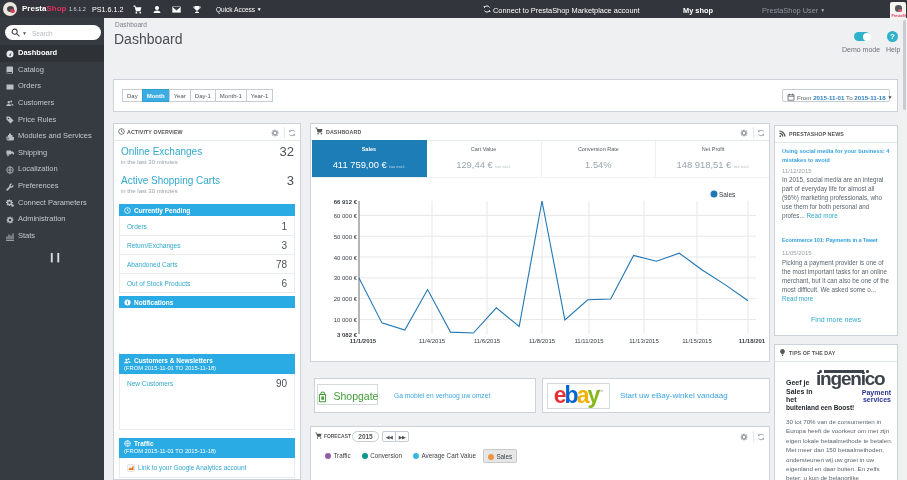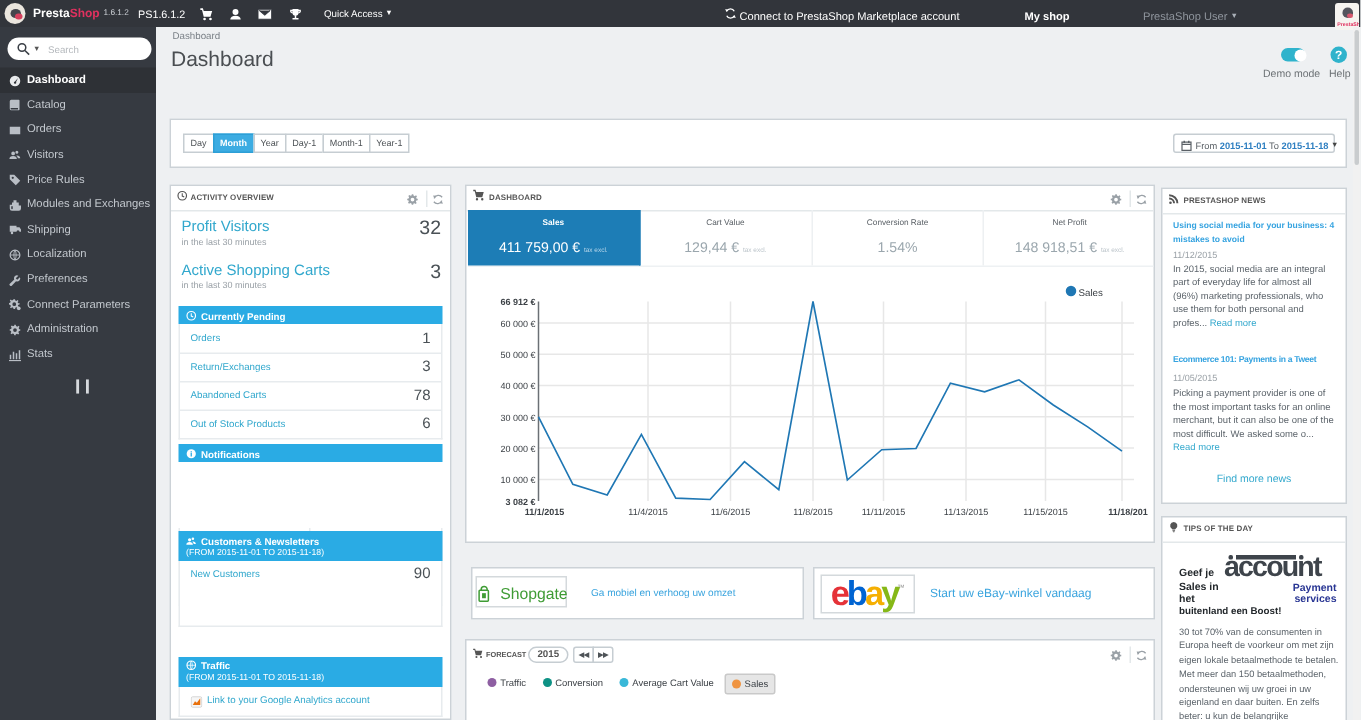--- a/index.html
+++ b/index.html
@@ -103,33 +103,33 @@
     <div class="mrow">
         <svg viewBox="0 0 16 16">
           <path fill="#b9bec5" d="M1 3h14v10H1zm1.5 2.5h11V7h-11zm0 3h7v1.5h-7z"></path>
         </svg>
         <span>Orders</span>
       </div>
     <div class="mrow">
         <svg viewBox="0 0 16 16">
           <path fill="#b9bec5" d="M5.5 4a2.5 2.5 0 1 1 0 5 2.5 2.5 0 0 1 0-5zm5-1a2 2 0 1 1 0 4 2 2 0 0 1 0-4zM5.5 10c3 0 5 1.5 5 4h-10c0-2.5 2-4 5-4zm5.5-.7c2.2.2 4 1.5 4 3.7h-3.2c-.2-1.6-1-2.9-2.3-3.5z"></path>
         </svg>
-        <span>Visitors</span>
+        <span>Customers</span>
       </div>
     <div class="mrow">
         <svg viewBox="0 0 16 16">
           <path fill="#b9bec5" d="M1 1h6l8 8-6 6-8-8zm4 2.5a1.5 1.5 0 1 0 0 3 1.5 1.5 0 0 0 0-3z"></path>
         </svg>
         <span>Price Rules</span>
       </div>
     <div class="mrow">
         <svg viewBox="0 0 16 16">
           <path fill="#b9bec5" d="M6 1h4v3h3v4h3v4a3 3 0 0 1-3 3H4a3 3 0 0 1-3-3V7h3V4h2zM4 9H3v3a1 1 0 0 0 2 0V9z"></path>
         </svg>
-        <span>Modules and Exchanges</span>
+        <span>Modules and Services</span>
       </div>
     <div class="mrow">
         <svg viewBox="0 0 16 16">
           <path fill="#b9bec5" d="M1 3h9v8H1zm10 2h3l2 3v3h-2a2 2 0 0 0-4 0h-1V5zM4 11a1.7 1.7 0 1 1 0 3.4A1.7 1.7 0 0 1 4 11z"></path>
         </svg>
         <span>Shipping</span>
       </div>
     <div class="mrow">
         <svg viewBox="0 0 16 16">
           <circle cx="8" cy="8" r="6.5" fill="none" stroke="#b9bec5" stroke-width="1.6"></circle>
@@ -206,21 +206,21 @@
       </svg>ACTIVITY OVERVIEW
     <svg class="abs gearic" style="right:21px;top:5px;" width="8" height="8" viewBox="0 0 16 16">
         <path fill="#9aa1a7" d="M7 1h2l.4 1.8 1.7.7 1.5-1.1 1.4 1.4-1.1 1.5.7 1.7L15 7v2l-1.8.4-.7 1.7 1.1 1.5-1.4 1.4-1.5-1.1-1.7.7L9 15H7l-.4-1.8-1.7-.7-1.5 1.1-1.4-1.4 1.1-1.5-.7-1.7L1 9V7l1.8-.4.7-1.7-1.1-1.5 1.4-1.4 1.5 1.1 1.7-.7zM8 5.5A2.5 2.5 0 1 0 8 10.5 2.5 2.5 0 0 0 8 5.5z"></path>
       </svg>
     <div class="abs" style="right:15.5px;top:3px;width:1px;height:11px;background:#e3e8ea;"></div>
     <svg class="abs" style="right:4px;top:5px;" width="8" height="8" viewBox="0 0 16 16">
         <path fill="none" stroke="#9aa1a7" stroke-width="1.8" d="M13.5 5A6 6 0 0 0 3 6.5m-.5 4.5A6 6 0 0 0 13 9.5"></path>
         <path fill="#9aa1a7" d="M1.5 2.5L6 3 3 6.5zM14.5 13.5L10 13l3-3.5z"></path>
       </svg>
   </div>
-  <div class="abs tealtxt" style="left:7px;top:22px;font-size:10px;font-weight:300;">Profit Visitors</div>
+  <div class="abs tealtxt" style="left:7px;top:22px;font-size:10px;font-weight:300;">Online Exchanges</div>
   <div class="abs" style="right:6px;top:20px;font-size:13px;color:#4a5156;">32</div>
   <div class="abs" style="left:7px;top:35px;font-size:6px;color:#9aa1a7;">in the last 30 minutes</div>
   <div class="abs tealtxt" style="left:7px;top:51px;font-size:10px;font-weight:300;">Active Shopping Carts</div>
   <div class="abs" style="right:6px;top:49px;font-size:13px;color:#4a5156;">3</div>
   <div class="abs" style="left:7px;top:64px;font-size:6px;color:#9aa1a7;">in the last 30 minutes</div>
 
   <div class="bluebar" style="top:80px;height:12px;padding-top:2.5px;">
     <svg style="display:inline-block;vertical-align:-1px;margin-right:3px;" width="7" height="7" viewBox="0 0 16 16">
         <circle cx="8" cy="8" r="6.5" fill="none" stroke="#fff" stroke-width="1.8"></circle>
         <path d="M8 4v4.5L11 10" fill="none" stroke="#fff" stroke-width="1.6"></path>
@@ -261,21 +261,21 @@
       <div style="font-size:10.5px;color:#4a5156;font-weight:300;margin-top:9px;text-align:right;">882</div>
     </div>
   </div>
 
   <div class="bluebar" style="top:230px;height:20px;padding-top:2.5px;">
     <svg style="display:inline-block;vertical-align:-1px;margin-right:3px;" width="7" height="7" viewBox="0 0 16 16">
         <path fill="#fff" d="M5.5 4a2.5 2.5 0 1 1 0 5 2.5 2.5 0 0 1 0-5zm5-1a2 2 0 1 1 0 4 2 2 0 0 1 0-4zM5.5 10c3 0 5 1.5 5 4h-10c0-2.5 2-4 5-4zm5.5-.7c2.2.2 4 1.5 4 3.7h-3.2c-.2-1.6-1-2.9-2.3-3.5z"></path>
       </svg>Customers &amp; Newsletters
     <div class="sub">(FROM 2015-11-01 TO 2015-11-18)</div>
   </div>
-  <div class="dlist" style="top:250px;height:44px;">
+  <div class="dlist" style="top:250px;height:56px;">
     <div class="drow" style="height:18.7px;">
         <span class="lbl">New Customers</span>
         <span class="val">90</span>
       </div>
   </div>
 
   <div class="bluebar" style="top:313.7px;height:20px;padding-top:2.5px;">
     <svg style="display:inline-block;vertical-align:-1px;margin-right:3px;" width="7" height="7" viewBox="0 0 16 16">
         <circle cx="8" cy="8" r="6.5" fill="none" stroke="#fff" stroke-width="1.8"></circle>
         <path stroke="#fff" stroke-width="1.2" fill="none" d="M1.5 8h13M8 1.5c-2 2-2 11 0 13 2-2 2-11 0-13z"></path>
@@ -427,21 +427,21 @@
   <div class="abs nbody" style="left:7px;top:132px;">Picking a payment provider is one of<br>the most important tasks for an online<br>merchant, but it can also be one of the<br>most difficult. We asked some o...<br><span class="tealtxt">Read more</span></div>
   <div class="abs tealtxt" style="left:0;top:190px;width:100%;text-align:center;font-size:7px;">Find more news</div>
 </div>
 
 <div class="panel" id="tips" style="left:774px;top:344px;width:124px;height:136px;border-bottom:none;">
   <div class="phead">
     <svg style="display:inline-block;vertical-align:-1px;margin-right:3px;" width="7" height="7" viewBox="0 0 16 16">
         <path fill="#555" d="M8 0a5.5 5.5 0 0 1 3 10.1c-.6.4-1 .9-1 1.4H6c0-.5-.4-1-1-1.4A5.5 5.5 0 0 1 8 0zM6 12.5h4V14H6zm1 2h2V16H7z"></path>
       </svg>TIPS OF THE DAY
   </div>
-  <div class="abs" style="left:41px;top:24px;font-size:19px;font-weight:bold;color:#3e444b;letter-spacing:-1.2px;line-height:19px;">account</div>
+  <div class="abs" style="left:41px;top:24px;font-size:19px;font-weight:bold;color:#3e444b;letter-spacing:-1.2px;line-height:19px;">ingenico</div>
   <div class="abs" style="left:49px;top:25px;width:40px;height:2.5px;background:#3e444b;"></div>
   <div class="abs" style="left:44px;top:25px;width:2.5px;height:2.5px;border-radius:50%;background:#3e444b;"></div>
   <div class="abs" style="left:91px;top:25px;width:2.5px;height:2.5px;border-radius:50%;background:#3e444b;"></div>
   <div class="abs" style="left:0;top:43.5px;width:116px;text-align:right;font-size:7px;font-weight:bold;color:#283593;line-height:7px;">Payment<br>services</div>
   <div class="abs" style="left:11px;top:34px;font-size:7px;font-weight:bold;color:#23282c;line-height:8.7px;">Geef je<br>Sales in<br>het</div>
   <div class="abs" style="left:11px;top:59px;font-size:6.5px;font-weight:bold;color:#23282c;">buitenland een Boost!</div>
   <div class="abs nbody" style="left:11px;top:72px;line-height:9.4px;font-size:6.2px;">30 tot 70% van de consumenten in<br>Europa heeft de voorkeur om met zijn<br>eigen lokale betaalmethode te betalen.<br>Met meer dan 150 betaalmethoden,<br>ondersteunen wij uw groei in uw<br>eigenland en daar buiten. En zelfs<br>beter: u kun de belangrijke<br>betaalmethoden activeren met een</div>
 </div>
 
 <div class="abs" style="left:902px;top:18px;width:5px;height:462px;background:#f1f1f1;"></div>

